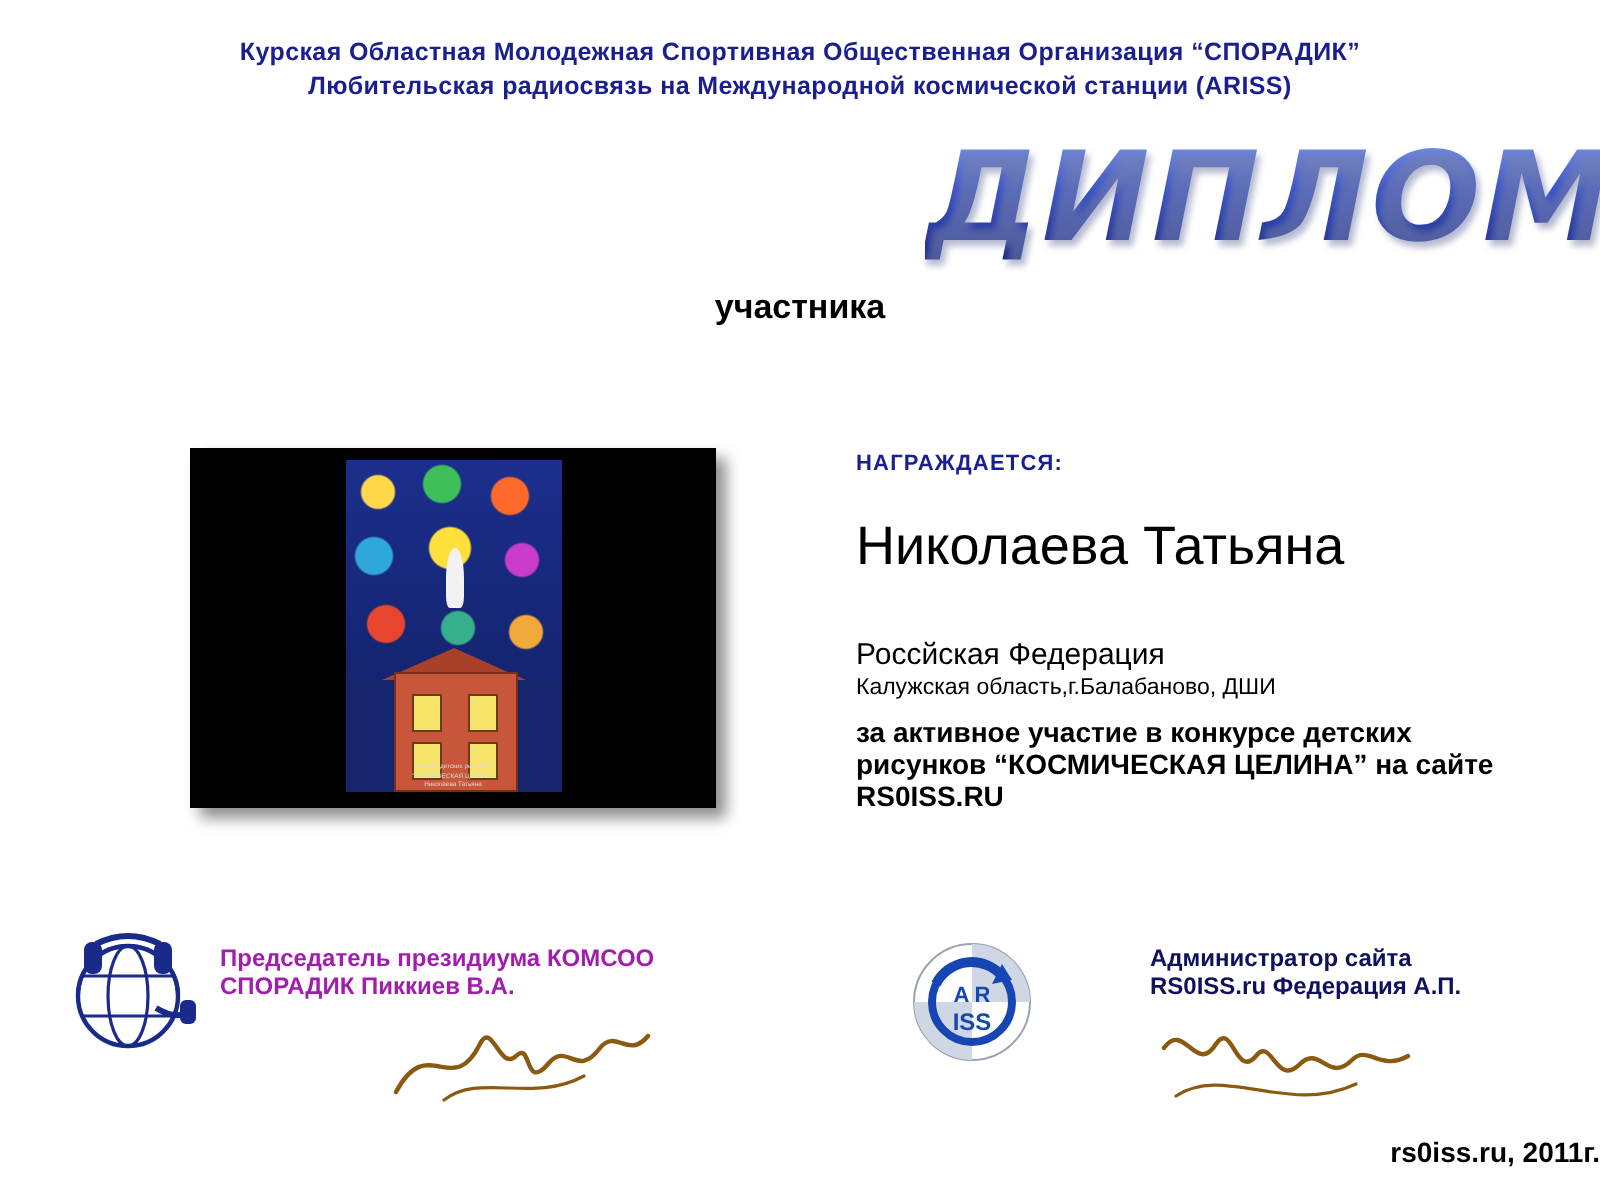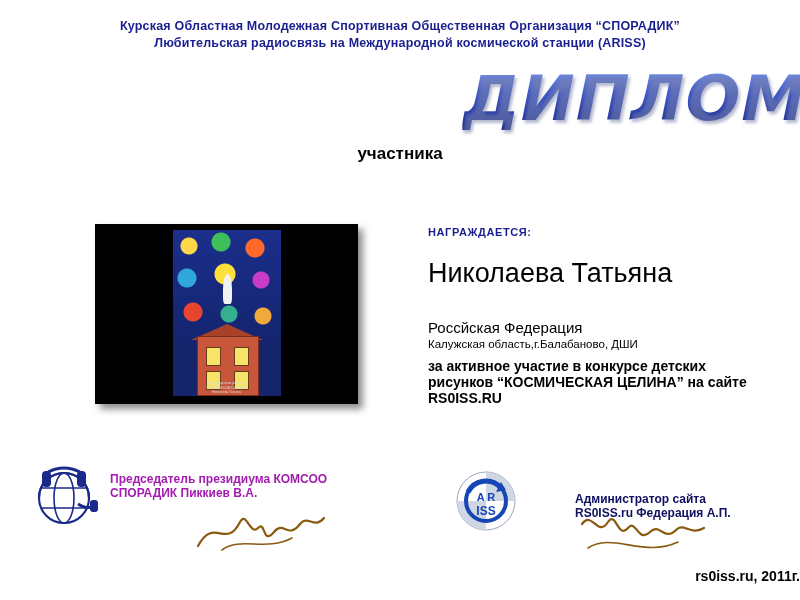--- a/index.html
+++ b/index.html
@@ -225,21 +225,20 @@
     height: 62px;
   }
   .sig-right-text {
     position: absolute;
     left: 575px;
     top: 472px;
     font-size: 12px;
     font-weight: bold;
     line-height: 14px;
     color: #101060;
-    margin-top: 20px;
   }
   .sig-right-scribble {
     position: absolute;
     left: 578px;
     top: 508px;
     width: 130px;
     height: 54px;
   }
 
   .footer {

